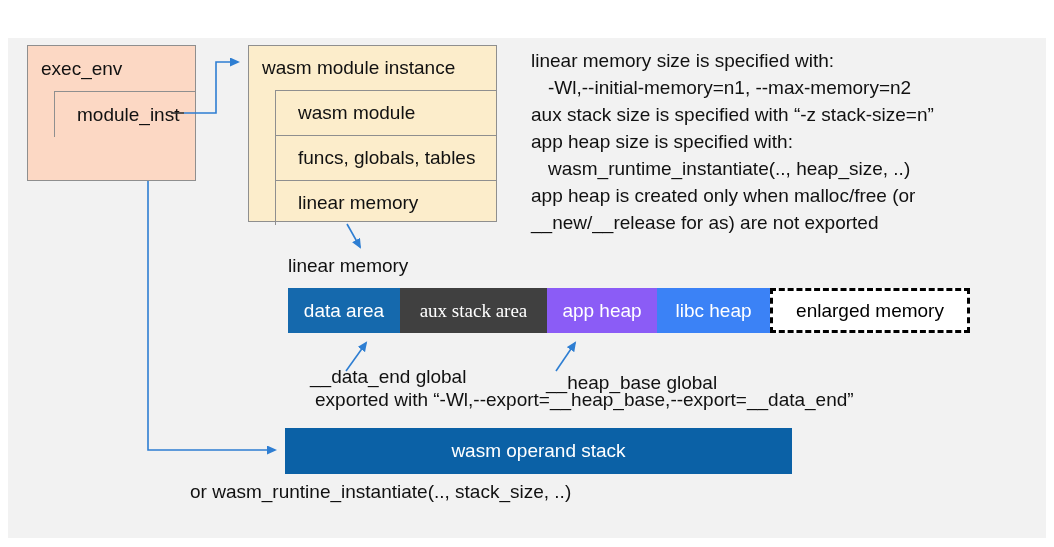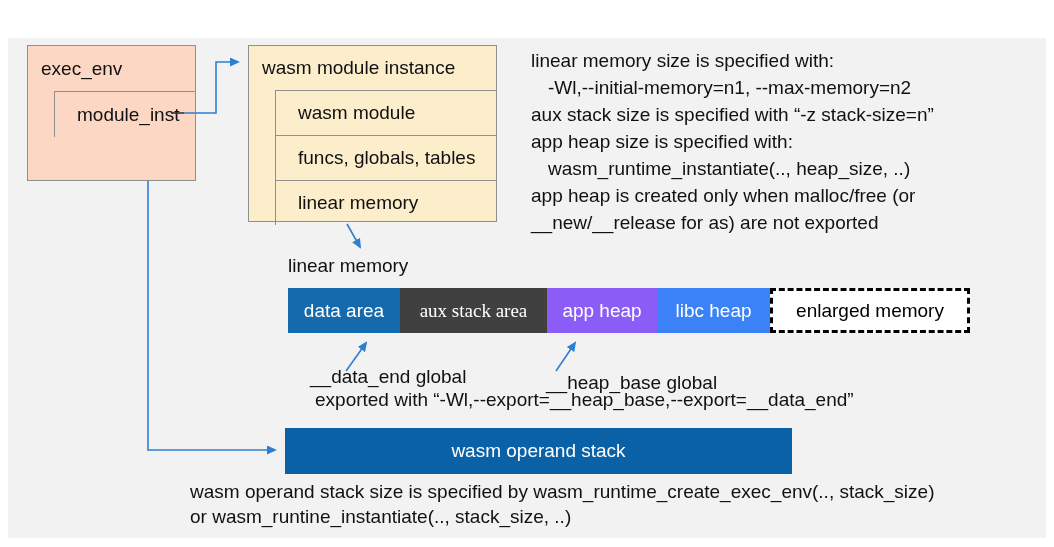--- a/index.html
+++ b/index.html
@@ -85,21 +85,20 @@
 
   <div class="under-label lbl-data-end">__data_end global</div>
   <div class="under-label lbl-heap-base">__heap_base global</div>
   <div class="under-label lbl-exported">exported with “-Wl,--export=__heap_base,--export=__data_end”</div>
 
   <div class="operand-box">
     <span>wasm operand stack</span>
   </div>
 
   <div class="notes-bottom">
-      <div>wasm operand stack size is specified by wasm_runtime_create_exec_env(.., stack_size)</div>
       <div>or wasm_runtine_instantiate(.., stack_size, ..)</div>
     </div>
 
   <svg class="overlay" width="1054" height="547">
     <defs>
       <marker id="ah" markerUnits="userSpaceOnUse" markerWidth="11" markerHeight="10" refX="8" refY="4.5" orient="auto">
         <path d="M0,0 L10,4.5 L0,9 z" style="fill:var(--arrow-blue,#2e7ed2)"></path>
       </marker>
     </defs>
     <line class="conn-dark" x1="171" y1="113" x2="184" y2="113"></line>

